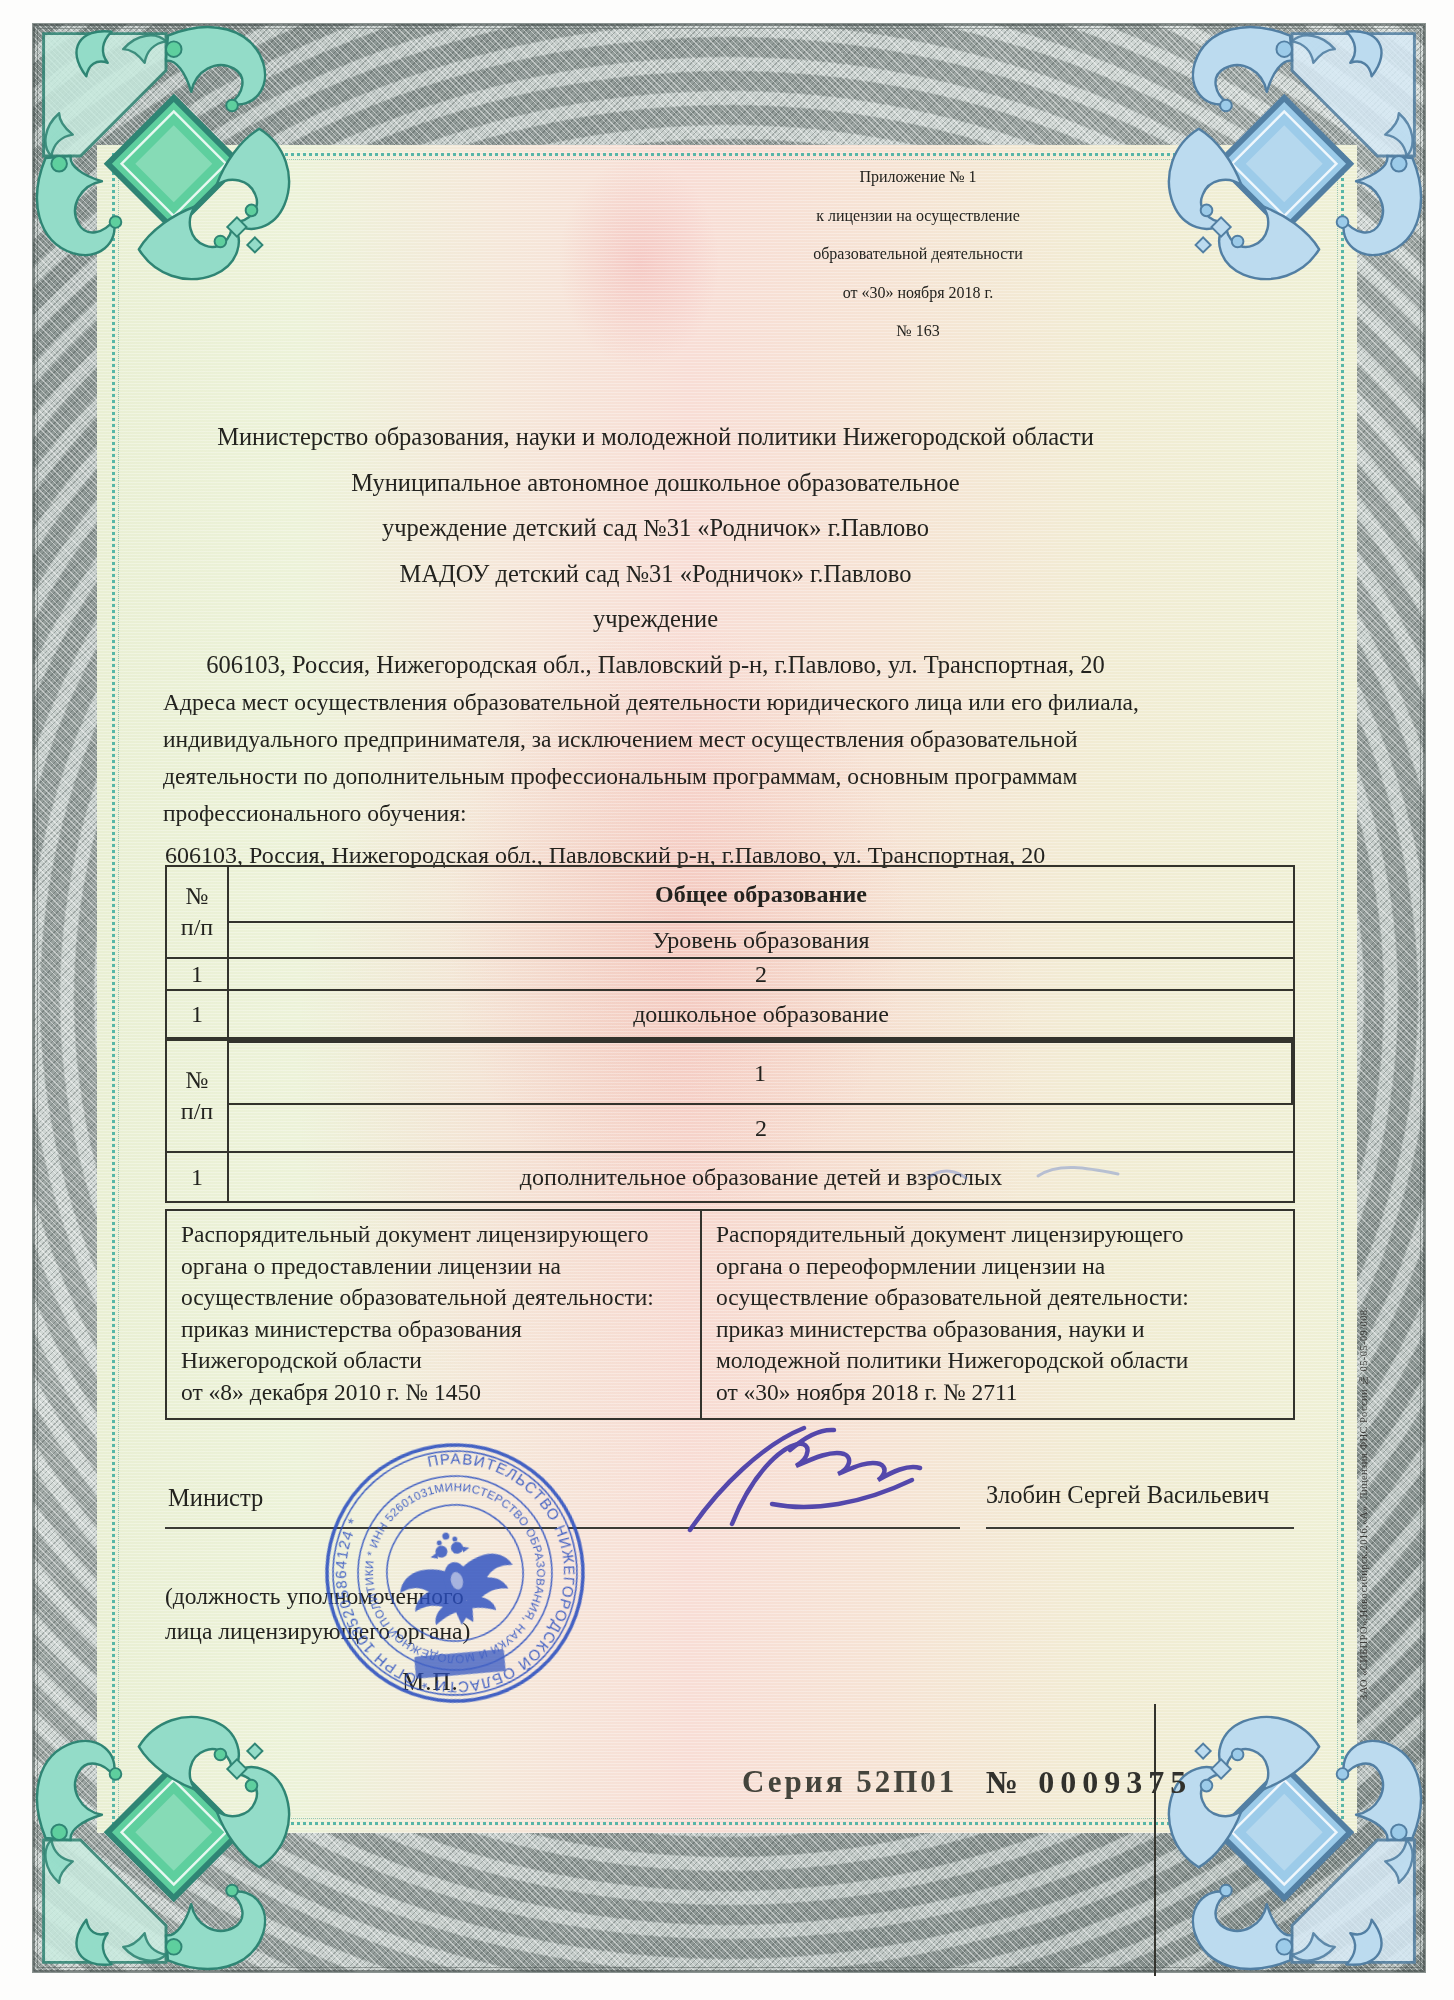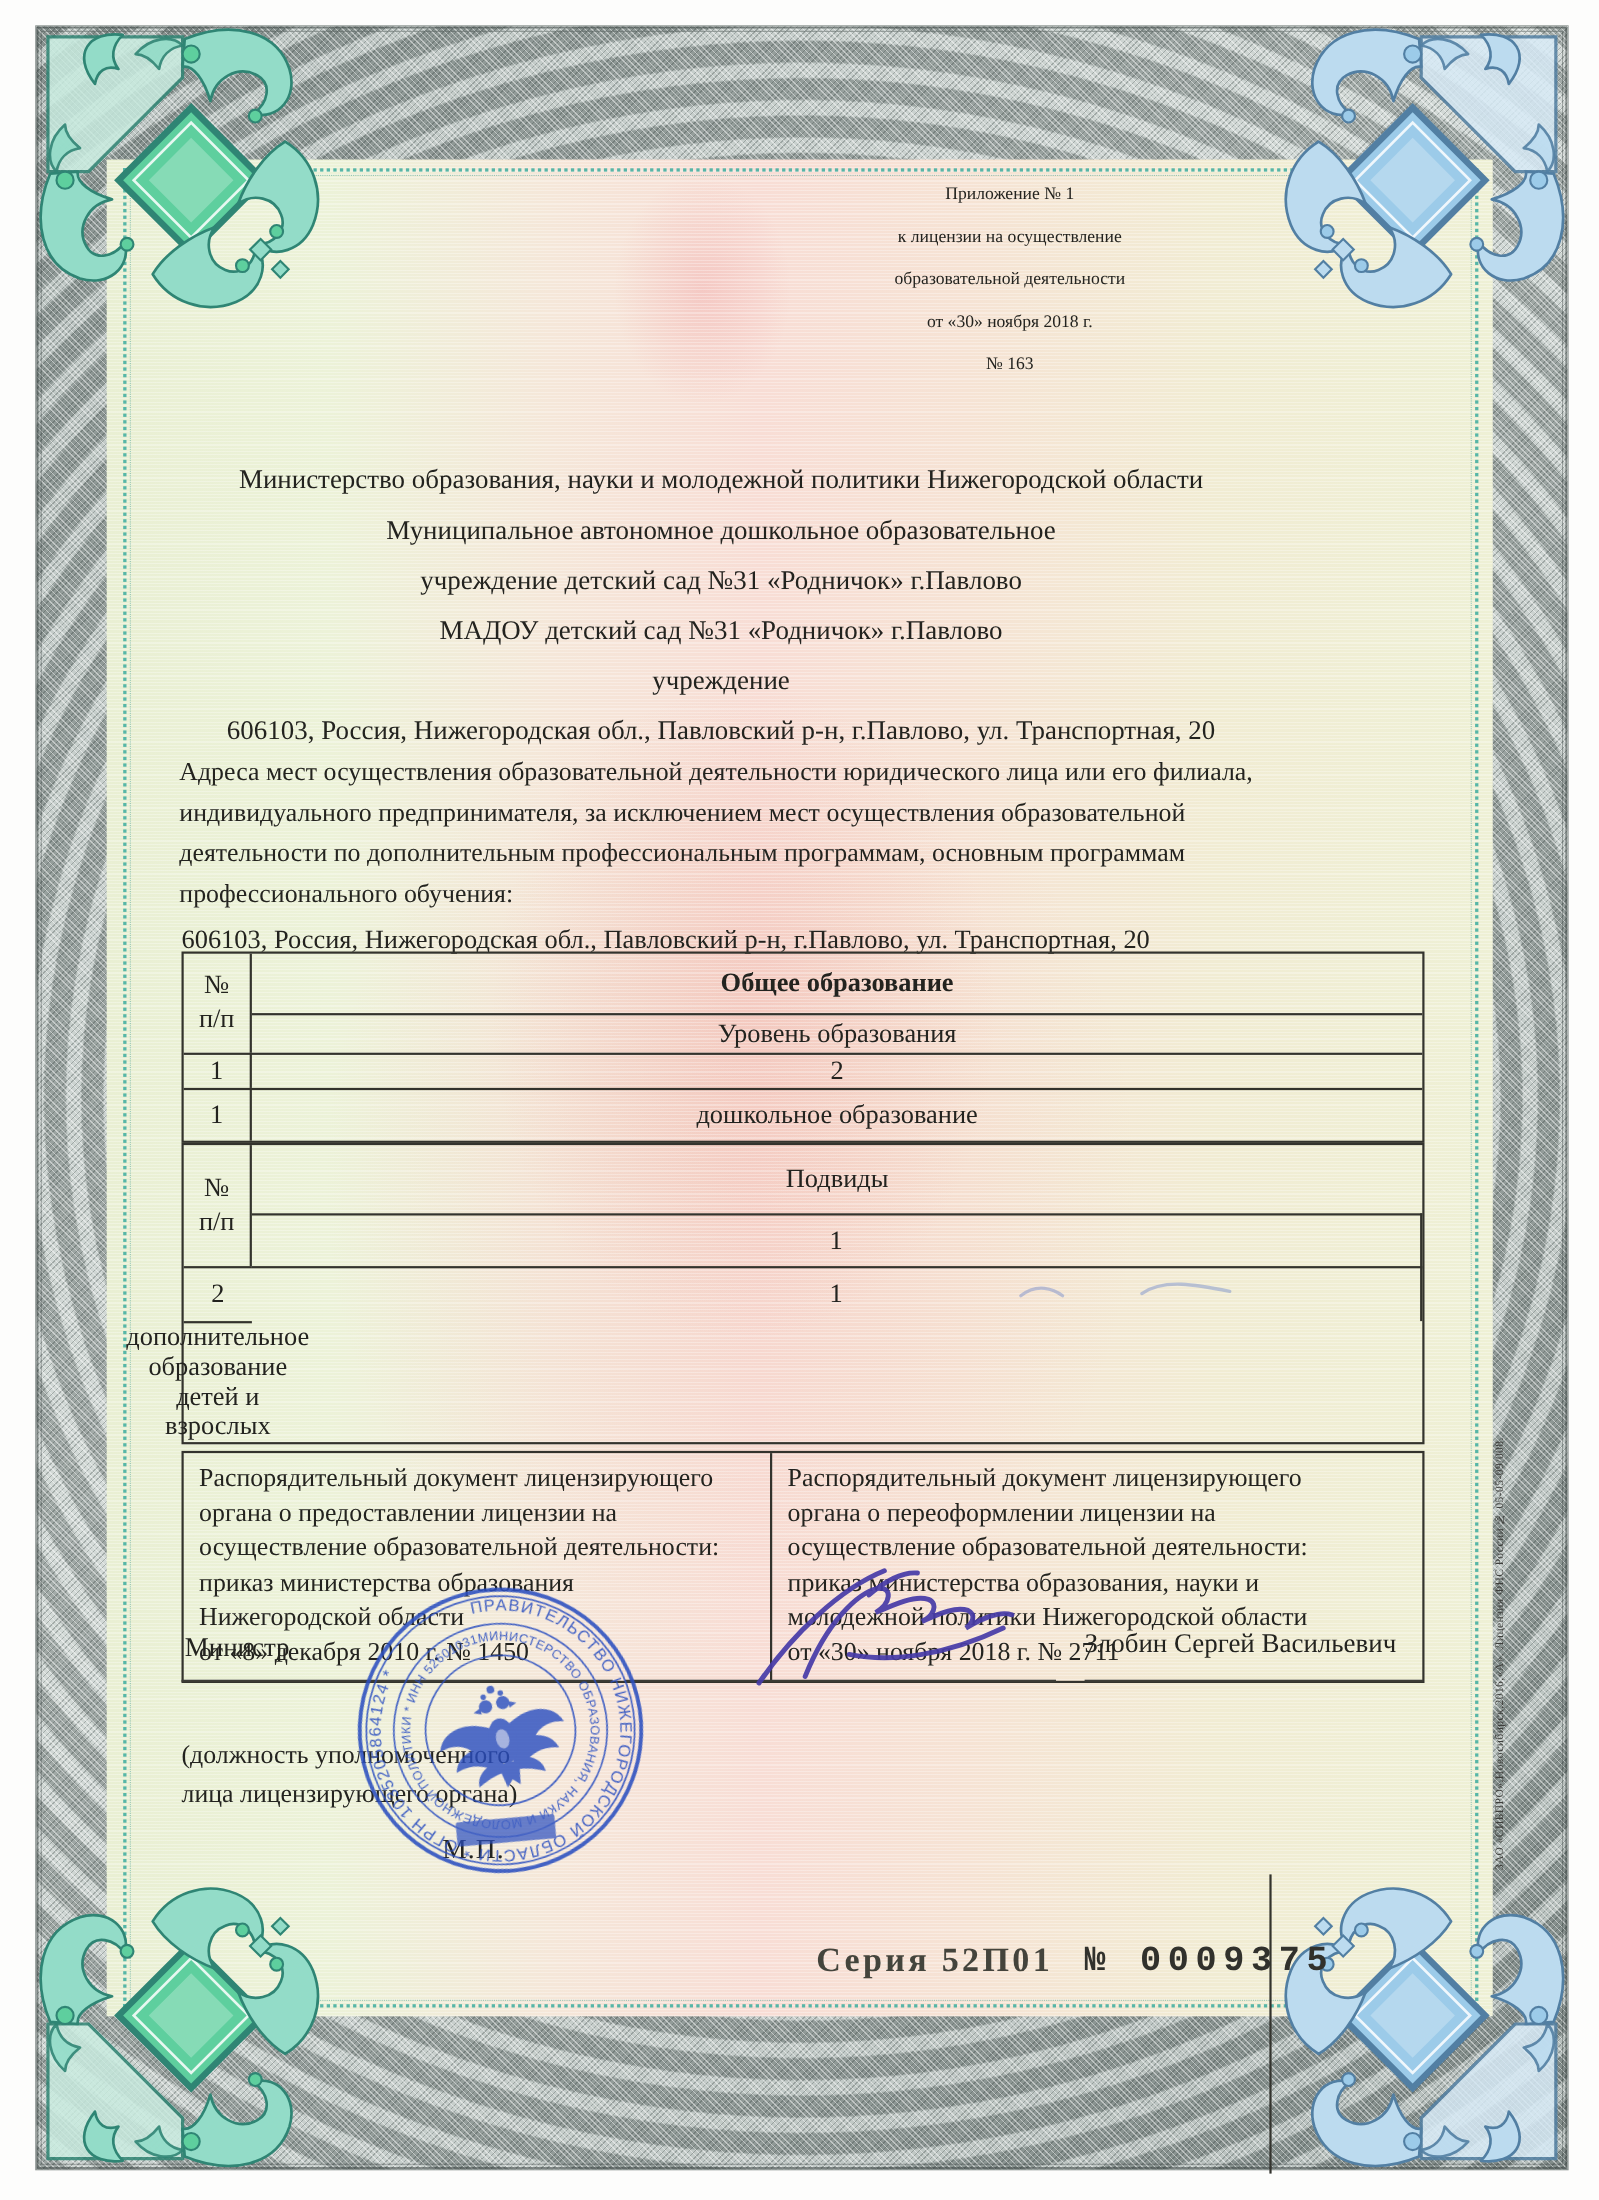--- a/index.html
+++ b/index.html
@@ -72,21 +72,21 @@
   .lbl-dolzh{left:165px;top:1534px;}
   .lbl-podp{left:572px;top:1534px;}
   .lbl-fio{left:986px;top:1534px;}
   .mp{left:402px;top:1668px;font-size:25px;letter-spacing:1px;}
 
   
   .stamp{left:320px;top:1438px;width:270px;height:270px;transform:rotate(-14deg);opacity:.88;filter:blur(.3px);}
   .sig{left:672px;top:1414px;width:300px;height:135px;opacity:.92;}
   .inkmark{left:918px;top:1148px;width:210px;height:48px;opacity:.35;}
   .series{left:742px;top:1764px;font-size:31px;font-weight:bold;letter-spacing:3px;color:#44443c;}
-  .number{left:986px;top:1764px;font-size:32px;font-weight:bold;letter-spacing:6px;color:#31312c;font-family:Liberation Mono, monospace;}
+  .number{left:986px;top:1764px;font-size:32px;font-weight:bold;letter-spacing:6px;color:#31312c;font-family:Liberation Serif, serif;}
 
   
   .edge-note{left:1358px;top:1100px;height:600px;writing-mode:vertical-rl;transform:rotate(180deg);
     font-size:10.5px;letter-spacing:.4px;color:#3f3f3c;}
 </style>
 </head>
 <body>
 
 <svg width="0" height="0" style="position:absolute" aria-hidden="true">
   <symbol id="orn" viewBox="0 0 280 280">
@@ -179,21 +179,20 @@
       <div class="c br bt">1</div>
       <div class="c bt">дошкольное образование</div>
     </div>
 
 
     <div class="t t2">
       <div class="c br nocell">
         <span>№</span>
         <span>п/п</span>
       </div>
-      <div class="c">Подвиды</div>
       <div class="c br bt">1</div>
       <div class="c bt">2</div>
       <div class="c br bt">1</div>
       <div class="c bt">дополнительное образование детей и взрослых</div>
     </div>
 
     <div class="orders">
       <div class="oc br">Распорядительный документ лицензирующего
 органа о предоставлении лицензии на
 осуществление образовательной деятельности:

